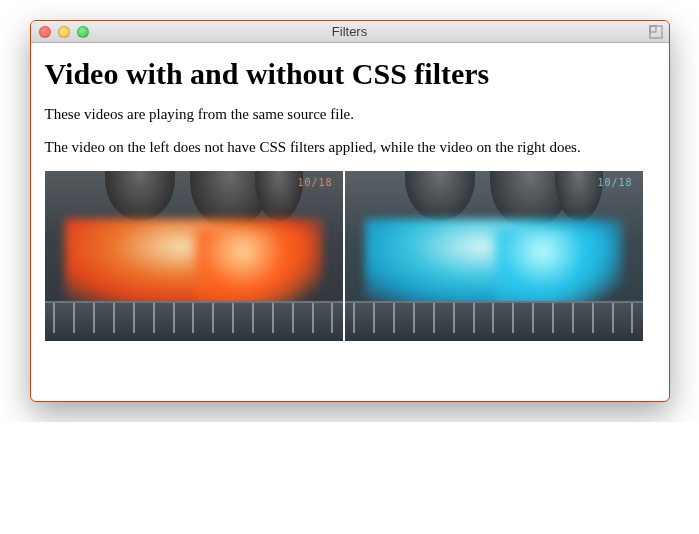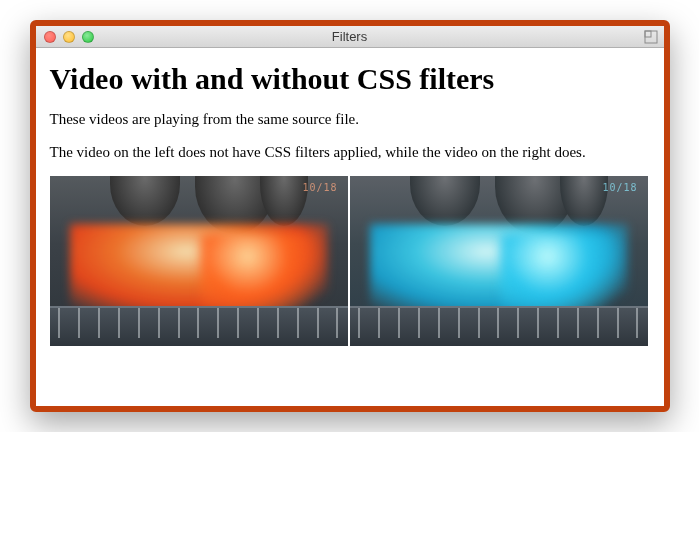--- a/index.html
+++ b/index.html
@@ -7,21 +7,21 @@
       font-family: -apple-system, BlinkMacSystemFont, sans-serif;
       background: #fff;
       display: flex;
       justify-content: center;
       align-items: flex-start;
       padding: 20px;
     }
     .window {
       width: 640px;
       background: #fff;
-      border: 6px solid #c2410c;
+      border: 1px solid #c2410c;
       border-radius: 6px;
       box-shadow: 0 12px 32px rgba(0,0,0,0.35);
       overflow: hidden;
     }
     .titlebar {
       height: 22px;
       background: linear-gradient(to bottom, #ededed, #d6d6d6);
       border-bottom: 1px solid #b0b0b0;
       display: flex;
       align-items: center;

